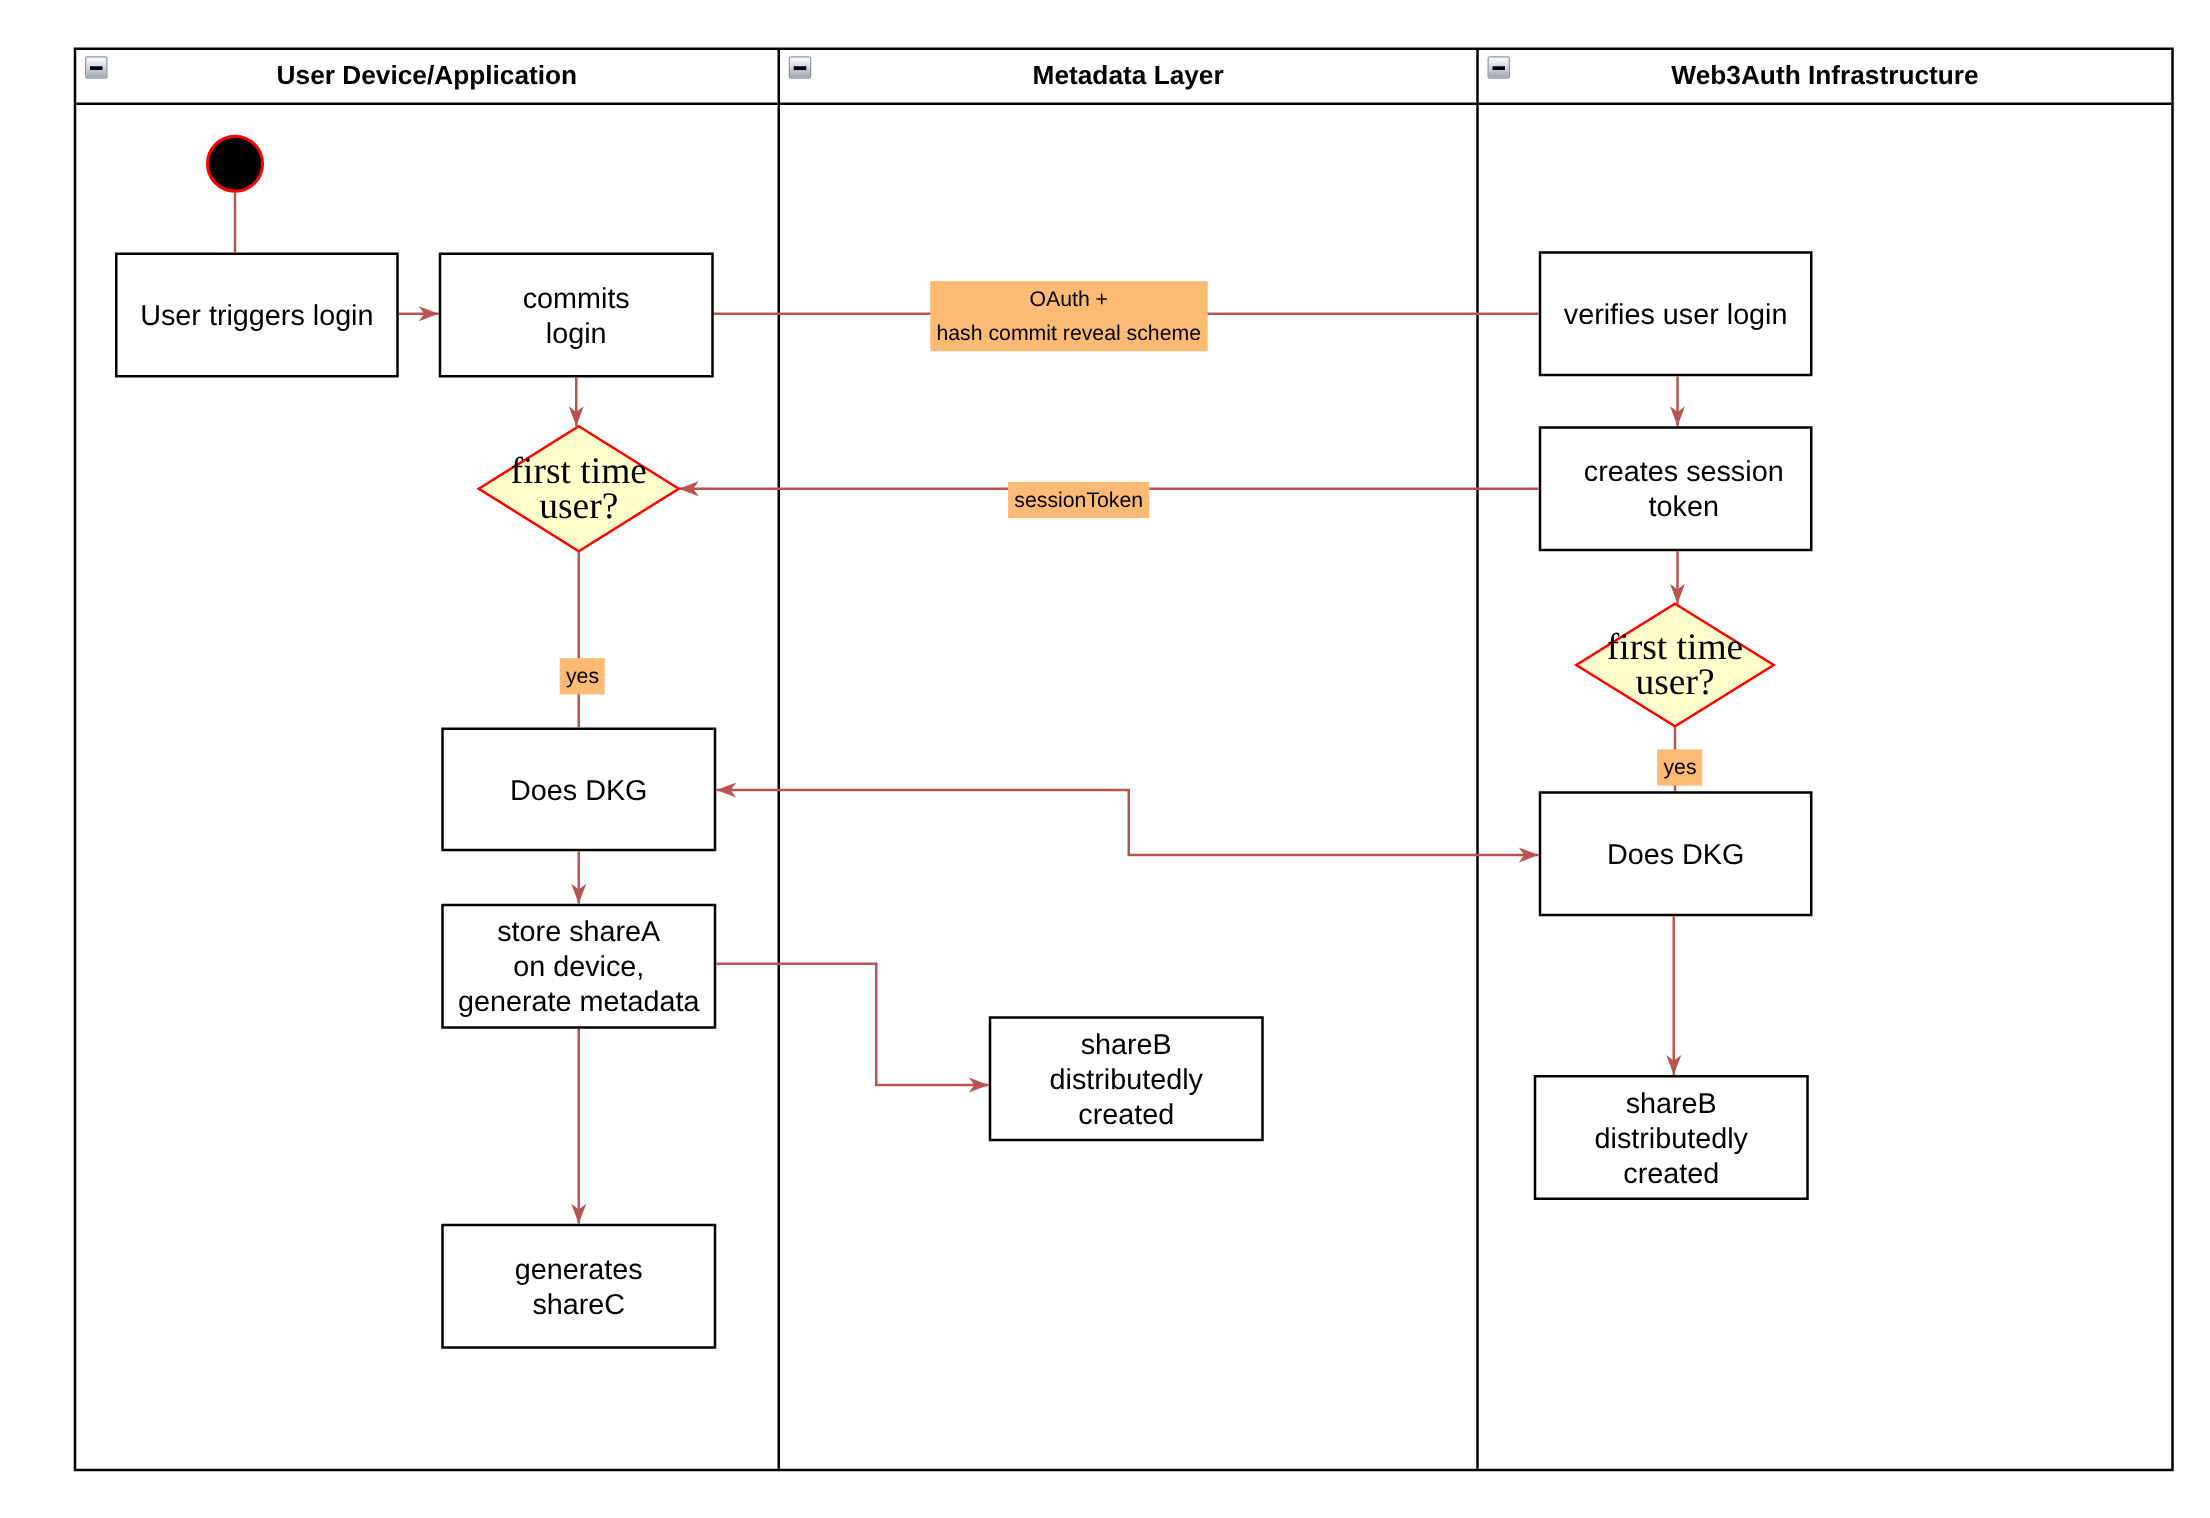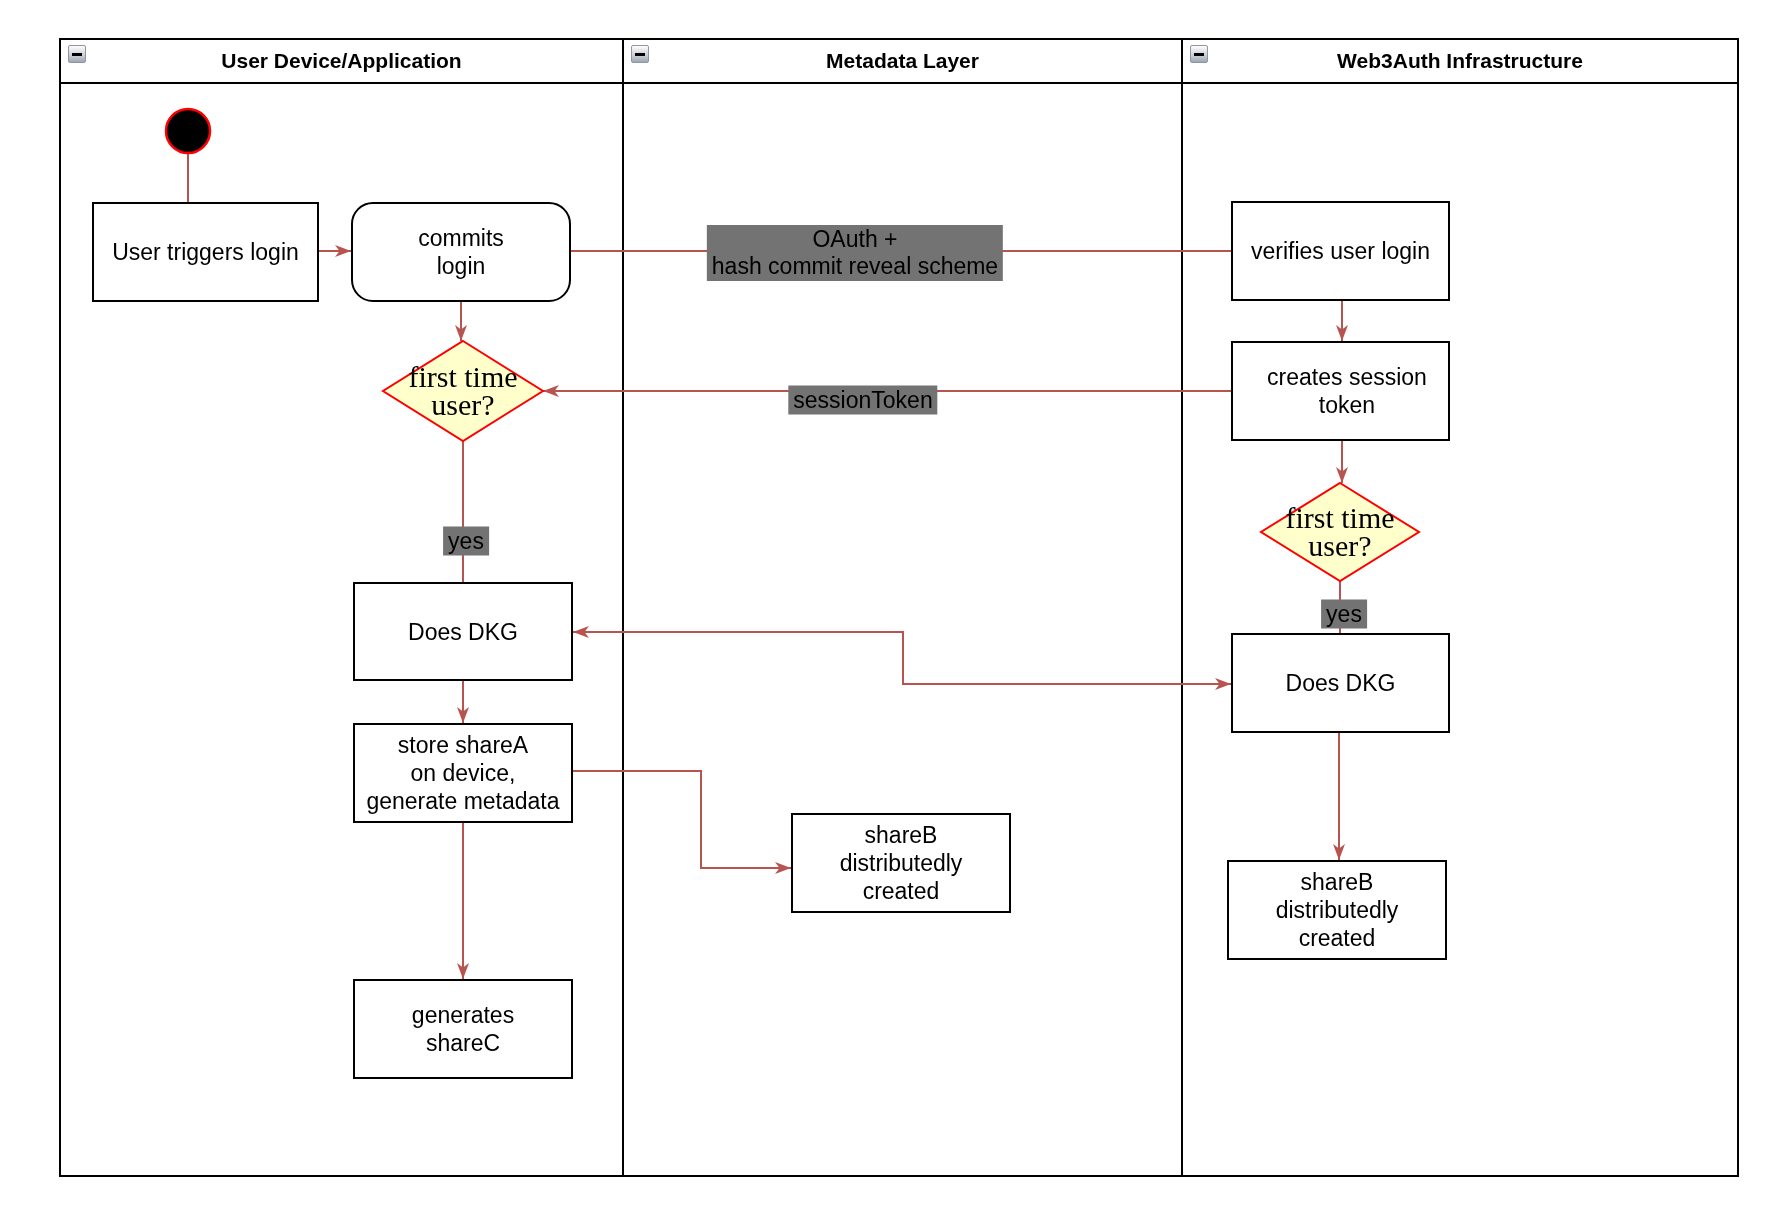--- a/index.html
+++ b/index.html
@@ -27,22 +27,22 @@
   .collapse-btn .bar { width:10px; height:3px; background:#000; }
   
   svg.edges { position:absolute; left:0; top:0; pointer-events:none; }
   .node { position:absolute; box-sizing:border-box; background:#fff;
           border:2px solid #000; display:flex; align-items:center; justify-content:center;
           text-align:center; font-size:23px; line-height:28px; white-space:pre-line; }
   .diamond-label { position:absolute; display:flex; align-items:center; justify-content:center;
                    text-align:center; font-size:30px; line-height:28px; white-space:pre-line;
                    background:transparent;font-family:Liberation Serif, serif; }
   .edge-label { position:absolute; transform:translate(-50%,-50%);
-                background:#737373; padding:1px 5px; text-align:center;
-                font-size:23px; line-height:27px; white-space:pre-line; }
+                background:#fdba74; padding:1px 5px; text-align:center;
+                font-size:17px; line-height:27px; white-space:pre-line; }
 </style>
 </head>
 <body>
 
 <div class="canvas">
 
   <div class="pool">
     <div class="lane lane-2">
       <div class="lane-header">
         <span class="collapse-btn">
@@ -93,21 +93,21 @@
       <path d="M1339,733 L1339,860" marker-end="url(#ah)"></path>
     </g>
 
     <circle cx="188" cy="131" r="22" fill="#000000" stroke="#FF0000" stroke-width="2.5"></circle>
 
     <polygon points="463,341 543,391 463,441 383,391" fill="#FFFFCC" stroke="#FF0000" stroke-width="2"></polygon>
     <polygon points="1340,483 1419,532 1340,581 1261,532" fill="#FFFFCC" stroke="#FF0000" stroke-width="2"></polygon>
   </svg>
 
   <div class="node" style="left:92px;  top:202px; width:227px; height:100px;">User triggers login</div>
-  <div class="node" style="left:351px; top:202px; width:220px; height:100px;border-radius:22px;">commits
+  <div class="node" style="left:351px; top:202px; width:220px; height:100px;">commits
 login</div>
   <div class="node" style="left:353px; top:582px; width:220px; height:99px;">Does DKG</div>
   <div class="node" style="left:353px; top:979px; width:220px; height:100px;">generates
 shareC</div>
   <div class="node" style="left:353px; top:723px; width:220px; height:100px;">store shareA
 on device,
 generate metadata</div>
   <div class="node" style="left:791px; top:813px; width:220px; height:100px;">shareB
 distributedly
 created</div>

